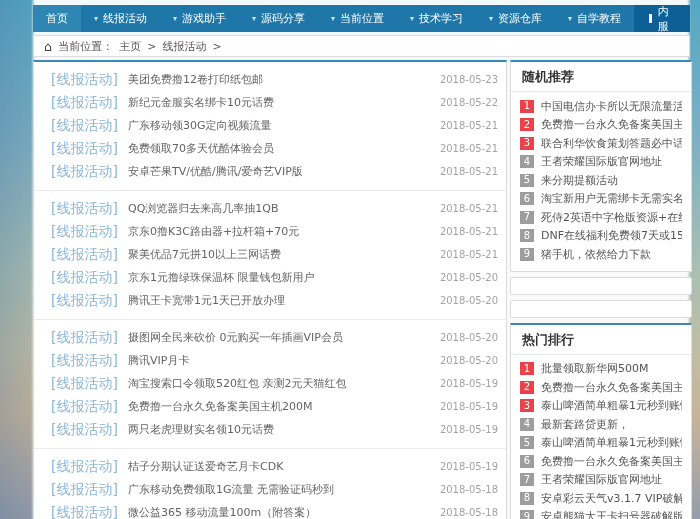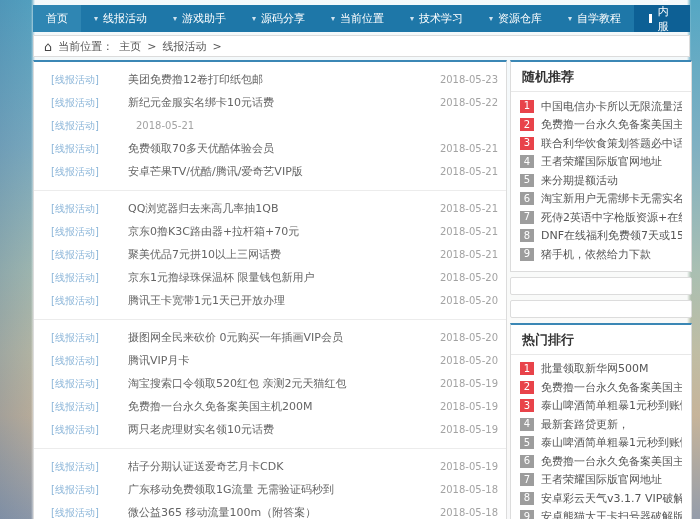--- a/index.html
+++ b/index.html
@@ -29,21 +29,21 @@
     display:flex;align-items:center;gap:6px;padding:0 10px;font-size:11px;color:#555;}
   .home-icon{font-size:13px;color:#444;line-height:1;}
   .crumb-link{color:#555;cursor:pointer;}
 
   
   .cols{display:flex;gap:3px;margin-top:3px;align-items:flex-start;}
   .main{width:472px;flex:none;background:#fff;border:1px solid #dcdcdc;border-top:2px solid #3b87b5;}
   .group{padding:6px 0 7px 0;border-bottom:1px solid #ececec;}
   .group:last-child{border-bottom:none;}
   .row{display:flex;align-items:center;height:23px;padding:0 8px 0 17px;font-size:11px;}
-  .tag{color:#8cb6d9;width:77px;flex:none;font-size:10px;cursor:pointer;}
+  .tag{color:#8cb6d9;width:77px;flex:none;font-size:14px;cursor:pointer;}
   .title{flex:1;color:#646464;white-space:nowrap;overflow:hidden;text-overflow:clip;cursor:pointer;}
   .date{color:#a3a3a3;font-size:10px;flex:none;margin-left:8px;text-align:center;}
 
   
   .sidebar{width:182px;flex:none;display:flex;flex-direction:column;gap:5px;}
   .side-box{background:#fff;border:1px solid #dcdcdc;border-top:2px solid #3b87b5;}
   .side-title{font-size:13px;font-weight:bold;color:#333;padding:6px 11px 5px 11px;border-bottom:1px solid #e8e8e8;}
   .side-list{padding:5px 9px 7px 9px;}
   .side-item{display:flex;align-items:center;height:18.5px;font-size:11px;color:#555;overflow:hidden;}
   .rank{width:14px;height:13px;flex:none;background:#9d9d9d;color:#fff;font-size:10px;
@@ -114,20 +114,21 @@
           <span class="title">美团免费撸12卷打印纸包邮</span>
           <span class="date">2018-05-23</span>
         </div>
         <div class="row">
           <span class="tag">[线报活动]</span>
           <span class="title">新纪元金服实名绑卡10元话费</span>
           <span class="date">2018-05-22</span>
         </div>
         <div class="row">
           <span class="tag">[线报活动]</span>
+          <span class="title">广东移动领30G定向视频流量</span>
           <span class="date">2018-05-21</span>
         </div>
         <div class="row">
           <span class="tag">[线报活动]</span>
           <span class="title">免费领取70多天优酷体验会员</span>
           <span class="date">2018-05-21</span>
         </div>
         <div class="row">
           <span class="tag">[线报活动]</span>
           <span class="title">安卓芒果TV/优酷/腾讯/爱奇艺VIP版</span>

